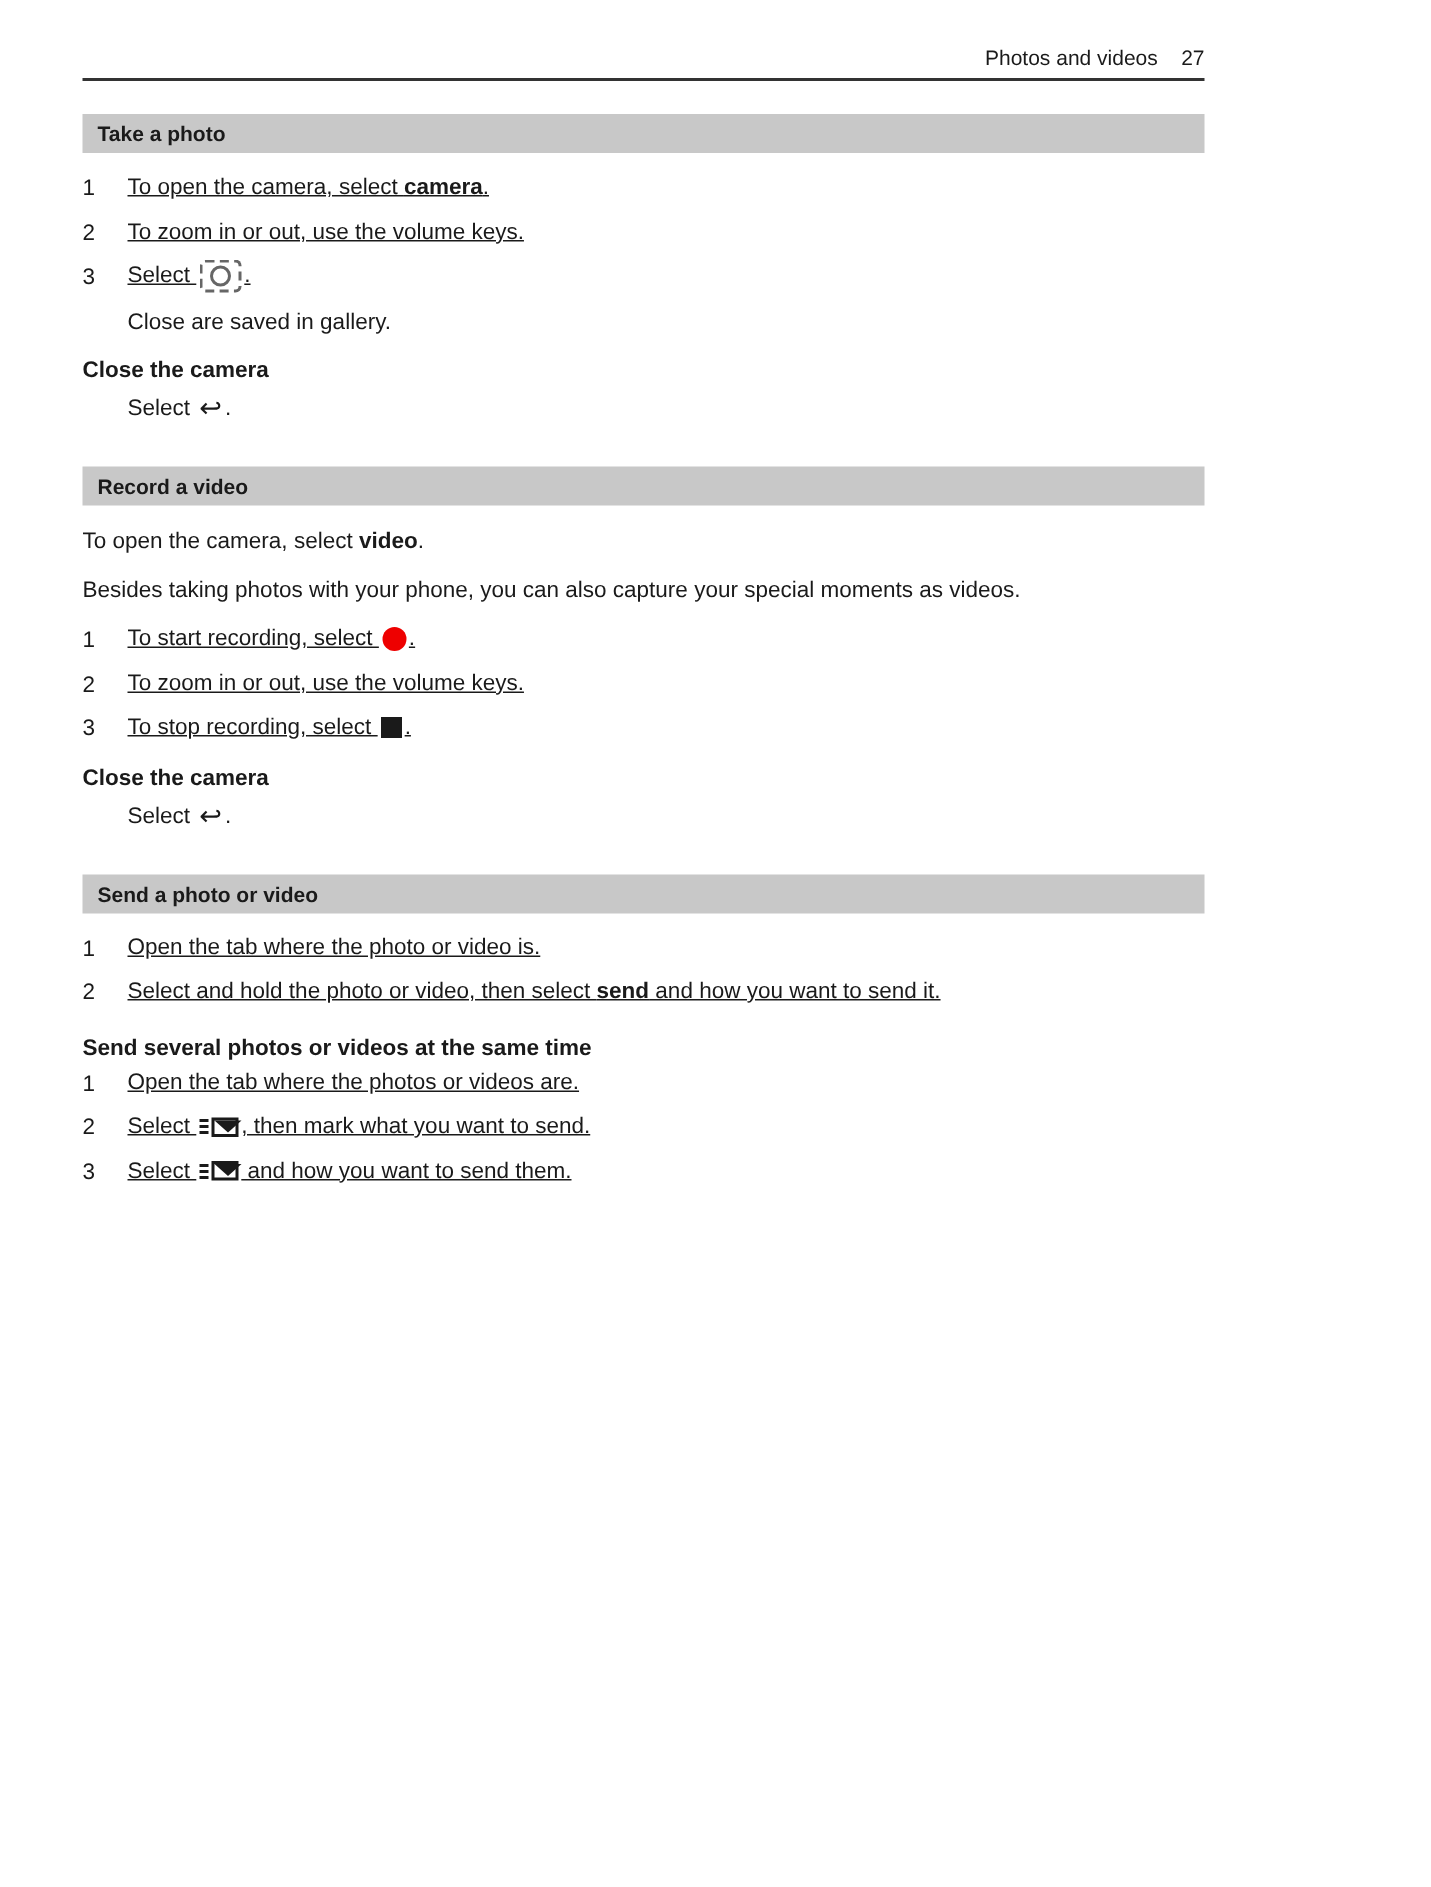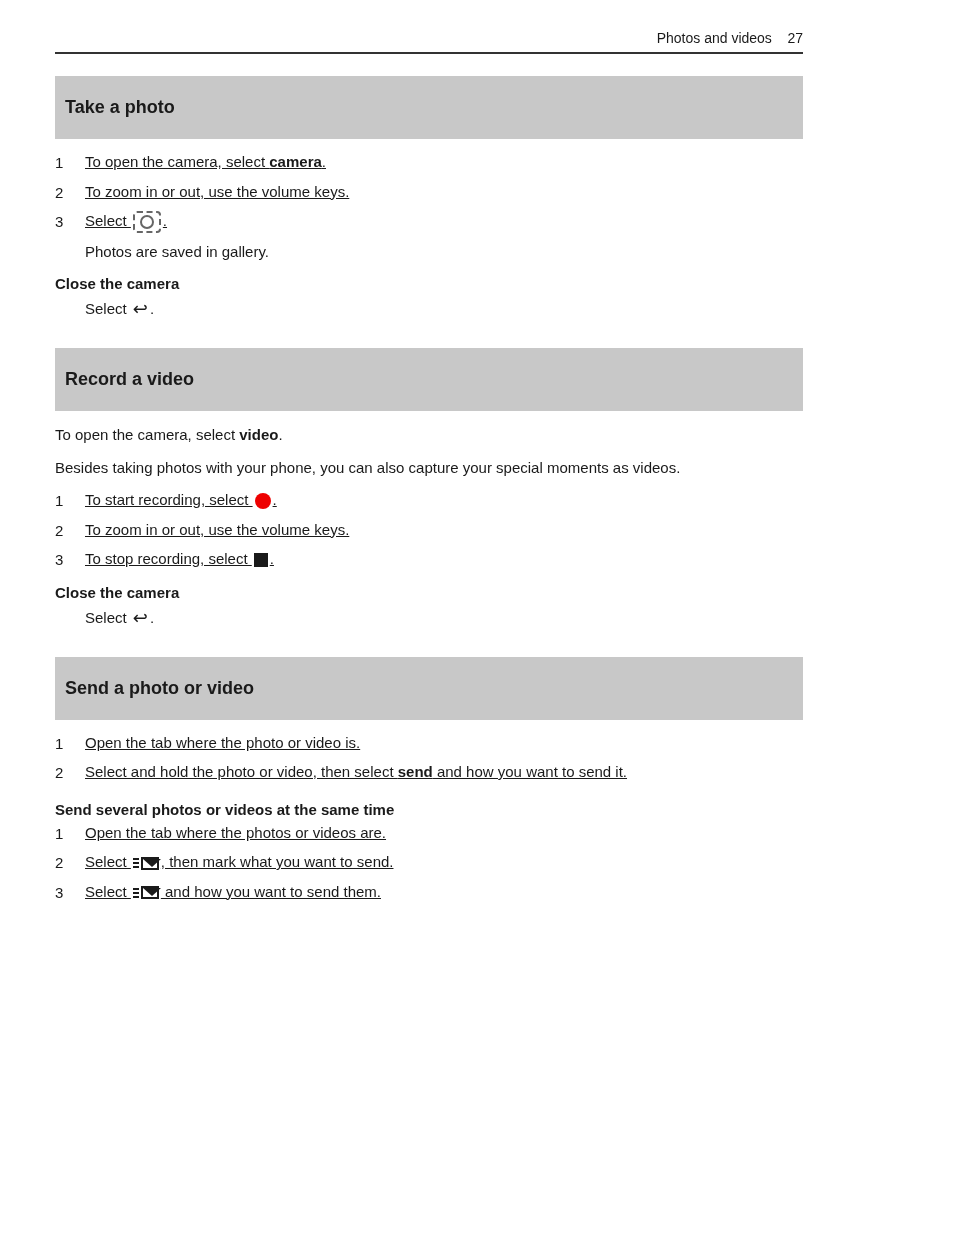--- a/index.html
+++ b/index.html
@@ -34,23 +34,23 @@
       margin-bottom: 22px;
     }
 
     .page-header-text {
       font-size: 14px;
       color: #1a1a1a;
     }
 
     .section-header {
       background: #c8c8c8;
-      padding: 21px 10px;
+      padding: 5px 10px;
       font-weight: bold;
-      font-size: 18px;
+      font-size: 14px;
       margin-bottom: 12px;
     }
 
     .section {
       margin-bottom: 24px;
     }
 
     .numbered-list {
       list-style: none;
       padding: 0;
@@ -221,21 +221,21 @@
         <span class="list-content">To zoom in or out, use the volume keys.</span>
       </li>
       <li>
         <span class="list-num">3</span>
         <span class="list-content">
           Select <span class="snap-icon"></span>.
         </span>
       </li>
     </ol>
 
-    <p class="paragraph indent">Photos are saved in gallery.</p>
+    <p class="paragraph indent">Close are saved in gallery.</p>
 
     <div class="subsection-title">Close the camera</div>
     <p class="paragraph indent">
       Select <span class="back-arrow">↩</span>.
     </p>
   </div>
 
   <div class="section">
     <div class="section-header">
       <span>Record a video</span>

